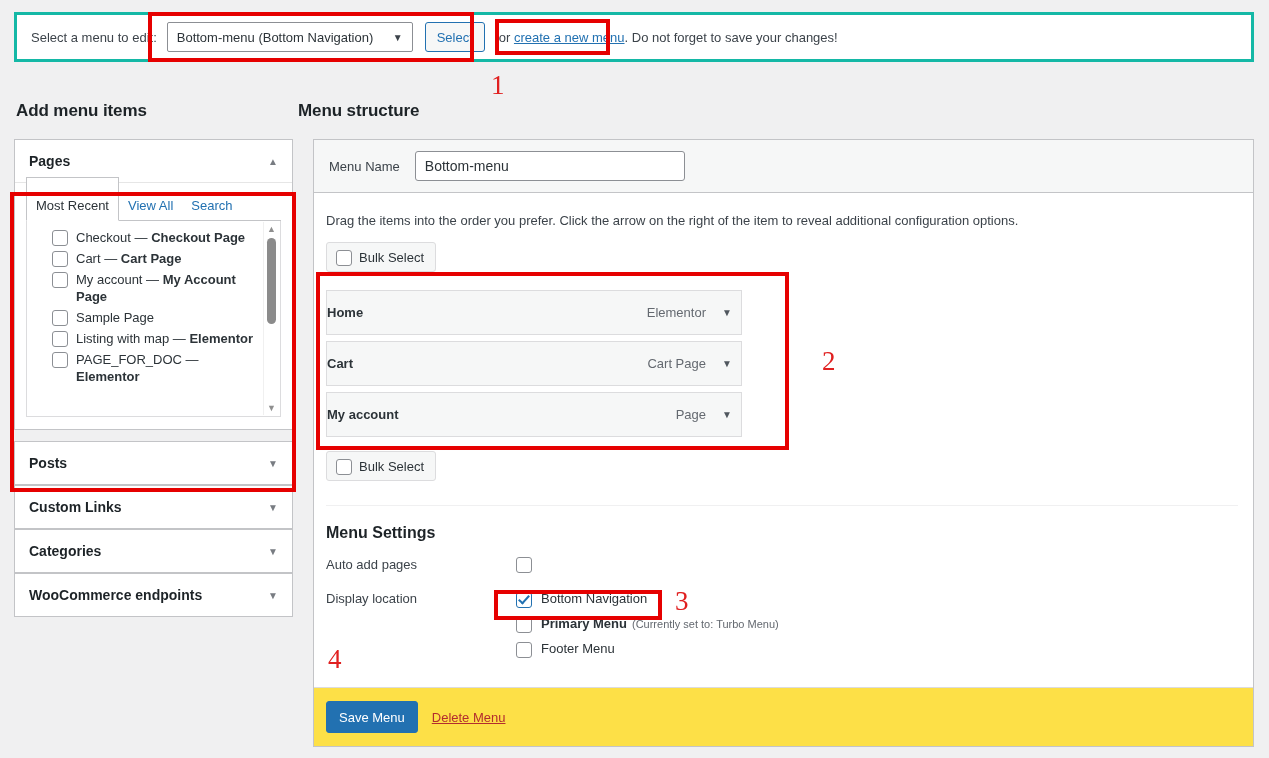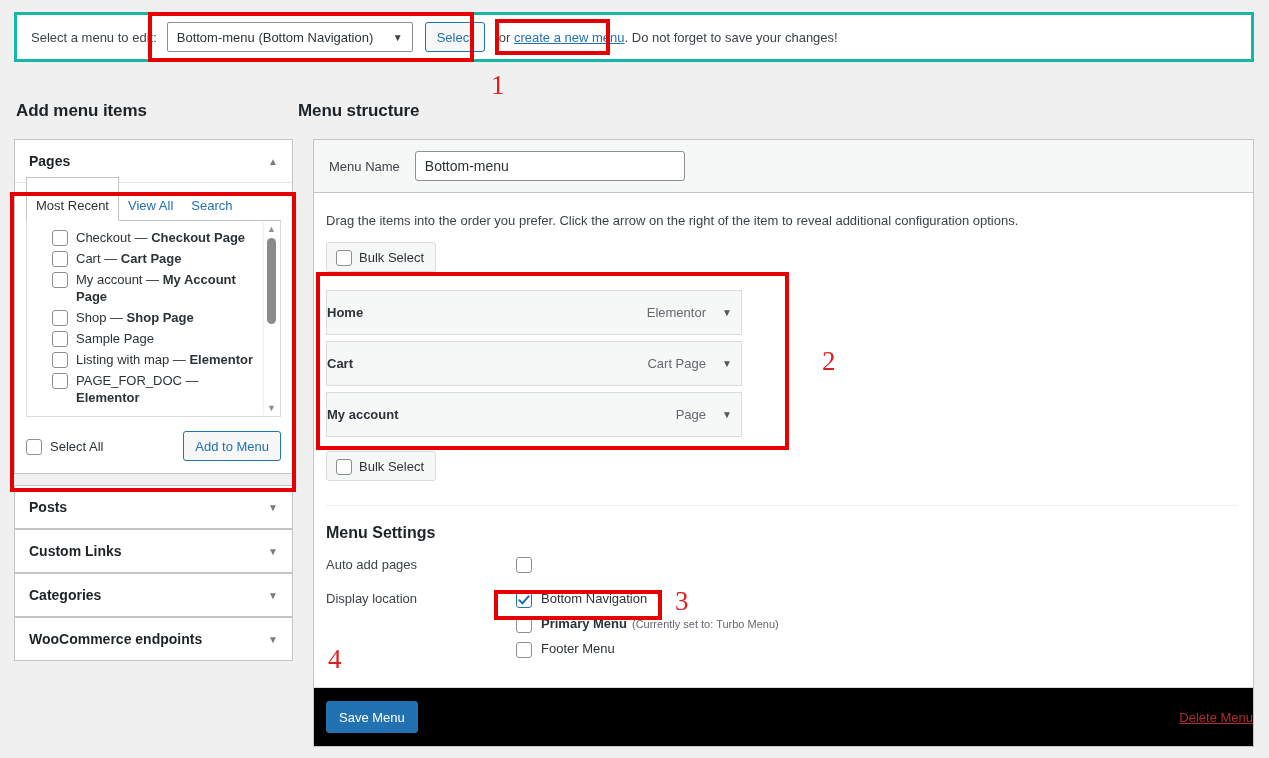--- a/index.html
+++ b/index.html
@@ -395,28 +395,27 @@
   .opt .cb { margin-right: 9px; }
   .opt .note {
     color: #646970;
     font-size: 11px;
     margin-left: 5px;
   }
 
   .footer-bar {
     margin-top: 22px;
     border-top: 1px solid #dcdcde;
-    background: #000000;
+    background: #fde047;
     height: 58px;
     margin-left: -12px;
     margin-right: -15px;
     display: flex;
     align-items: center;
     padding: 0 0 0 12px;
-    justify-content: space-between;
   }
   .btn-primary {
     height: 32px;
     background: #2271b1;
     border: 1px solid #2271b1;
     border-radius: 3px;
     color: #fff;
     font-size: 13px;
     display: inline-flex;
     align-items: center;
@@ -495,24 +494,20 @@
             <div class="list-row">
               <span class="cb"></span>
               <span class="row-label"><span>Cart — </span><b>Cart Page</b></span>
             </div>
 
             <div class="list-row">
               <span class="cb"></span>
               <span class="row-label"><span>My account — </span><b>My Account Page</b></span>
             </div>
 
-            <div class="list-row">
-              <span class="cb"></span>
-              <span class="row-label"><span>Shop — </span><b>Shop Page</b></span>
-            </div>
 
             <div class="list-row">
               <span class="cb"></span>
               <span class="row-label"><span>Sample Page</span><b></b></span>
             </div>
 
             <div class="list-row">
               <span class="cb"></span>
               <span class="row-label"><span>Listing with map — </span><b>Elementor</b></span>
             </div>
@@ -524,27 +519,20 @@
 
           </div>
 
           <div class="vscroll">
             <span class="arrow up">▲</span>
             <span class="thumb"></span>
             <span class="arrow down">▼</span>
           </div>
         </div>
 
-        <div class="panel-foot">
-          <span class="selall">
-            <span class="cb"></span>
-            <span>Select All</span>
-          </span>
-          <div class="btn-add">Add to Menu</div>
-        </div>
 
       </div>
     </div>
 
     <div class="acc-sep"></div>
 
     <div class="accordion">
       <div class="acc-head collapsed">
         <span class="acc-title">Posts</span>
         <span class="acc-arrow">▼</span>

